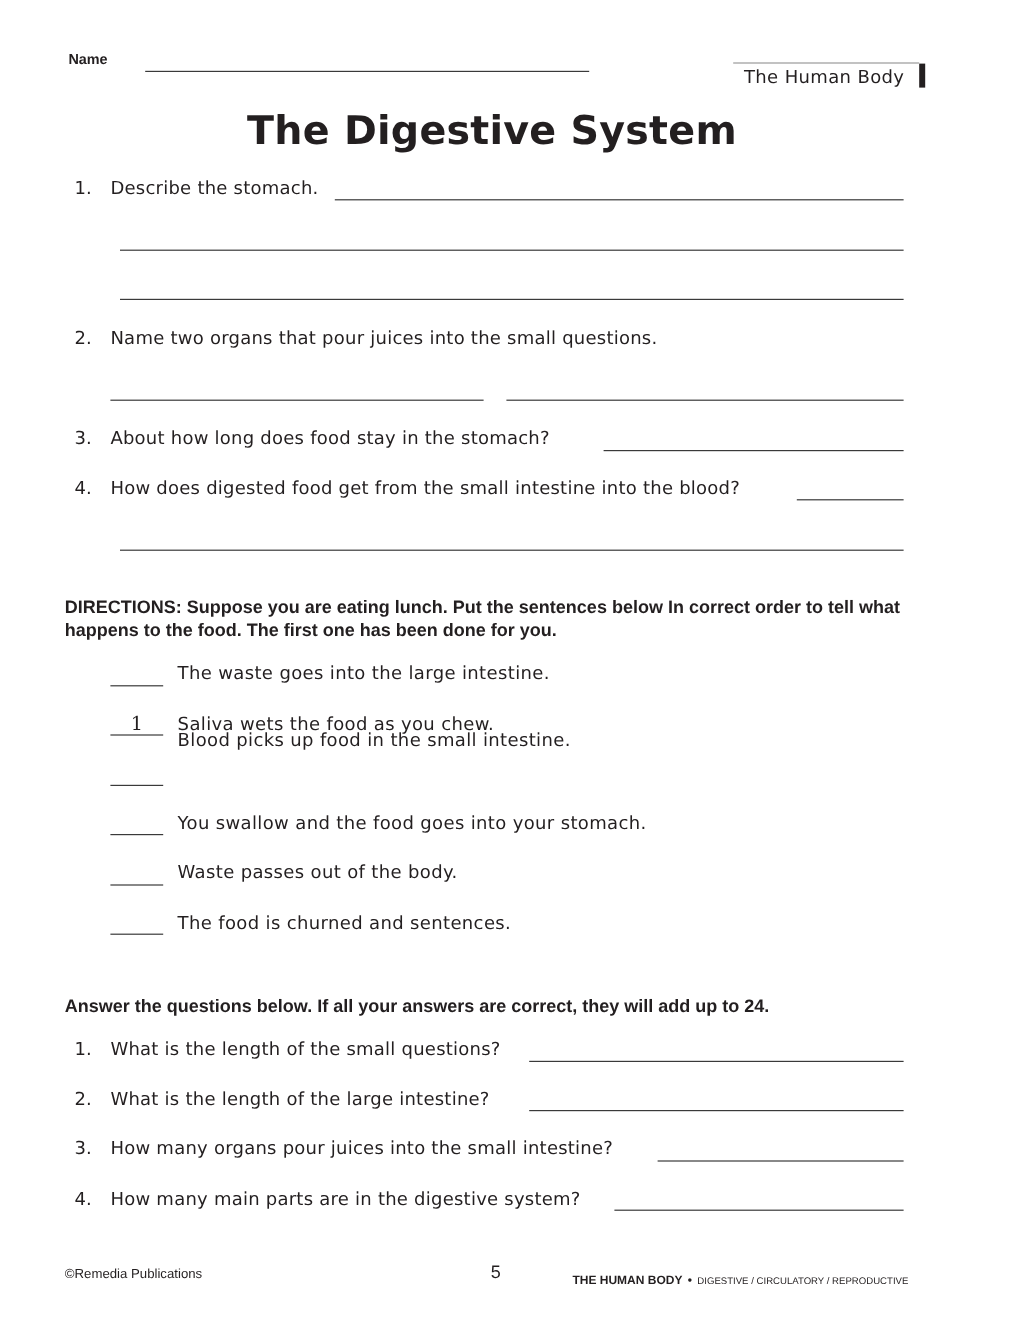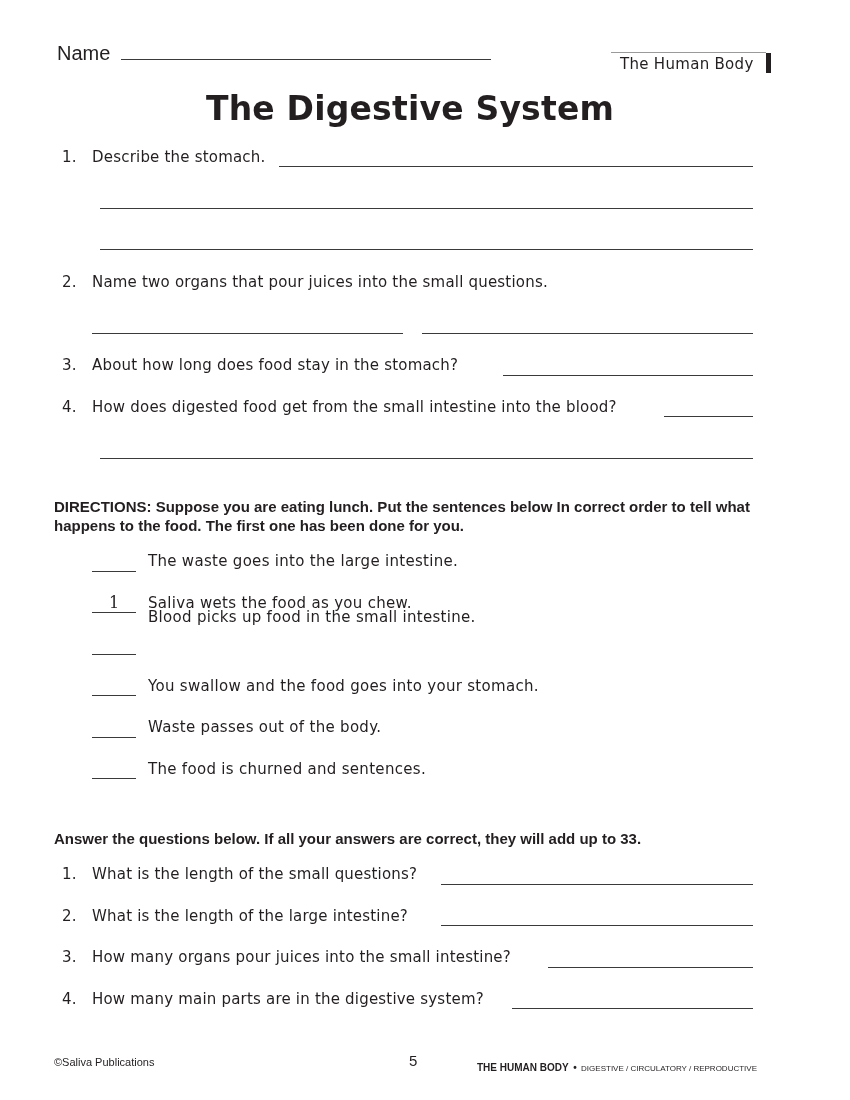--- a/index.html
+++ b/index.html
@@ -1,21 +1,21 @@
 <!DOCTYPE html>
 <html><head>
 <meta charset="utf-8">
 <style>
   html, body { margin: 0; padding: 0; background: #ffffff; }
   body { width: 850px; height: 1100px; position: relative; overflow: hidden; color: #231f20; font-family: "DejaVu Sans", sans-serif; }
   .abs { position: absolute; }
   .line { position: absolute; height: 0; border-top: 1px solid #3a3a3a; }
 
   
-  .name-label { left: 57px; top: 42px; font-size: 20px; font-family: "Liberation Sans", sans-serif; }
+  .name-label { left: 57px; top: 42px; font-size: 12px; font-family: "Liberation Sans", sans-serif; font-weight: bold; }
   .name-line { left: 121px; top: 59px; width: 370px; }
   .subject-rule { left: 611px; top: 52px; width: 155px; border-top: 1px solid #9a9a9a; }
   .subject-tag { left: 620px; top: 55px; font-size: 15px; letter-spacing: 0.3px; }
   .subject-bar { left: 766px; top: 53px; width: 5px; height: 20px; background: #231f20; }
   .page-title { left: 0; width: 820px; top: 89px; text-align: center; font-size: 33px; font-weight: bold; font-family: "DejaVu Sans", sans-serif; letter-spacing: 0.2px; }
 
   
   .q-num { left: 62px; font-size: 15px; letter-spacing: 0.2px; }
   .q-text { left: 92px; font-size: 15px; letter-spacing: 0.2px; white-space: nowrap; }
 
@@ -95,39 +95,39 @@
     <div class="line order-blank" style="top:737px"></div>
     <div class="abs order-text" style="top:718px">Waste passes out of the body.</div>
   </div>
   <div>
     <div class="abs order-value" style="top:759px"></div>
     <div class="line order-blank" style="top:778px"></div>
     <div class="abs order-text" style="top:760px">The food is churned and sentences.</div>
   </div>
 </div>
 
-<div class="abs answer-intro">Answer the questions below. If all your answers are correct, they will add up to 33.</div>
+<div class="abs answer-intro">Answer the questions below. If all your answers are correct, they will add up to 24.</div>
 
 <div>
   <div class="abs q-num" style="top:865px">1.</div>
   <div class="abs q-text" style="top:865px">What is the length of the small questions?</div>
   <div class="line" style="left:441px; top:884px; width:312px"></div>
 
   <div class="abs q-num" style="top:907px">2.</div>
   <div class="abs q-text" style="top:907px">What is the length of the large intestine?</div>
   <div class="line" style="left:441px; top:925px; width:312px"></div>
 
   <div class="abs q-num" style="top:948px">3.</div>
   <div class="abs q-text" style="top:948px">How many organs pour juices into the small intestine?</div>
   <div class="line" style="left:548px; top:967px; width:205px"></div>
 
   <div class="abs q-num" style="top:990px">4.</div>
   <div class="abs q-text" style="top:990px">How many main parts are in the digestive system?</div>
   <div class="line" style="left:512px; top:1008px; width:241px"></div>
 </div>
 
-<div class="abs footer-copy">©Saliva Publications</div>
+<div class="abs footer-copy">©Remedia Publications</div>
 <div class="abs footer-page">5</div>
 <div class="abs footer-series">
   <span class="bold">THE HUMAN BODY</span>
   <span class="bold">•</span>
   <span class="small">DIGESTIVE / CIRCULATORY / REPRODUCTIVE</span>
 </div>
 
 </body></html>

